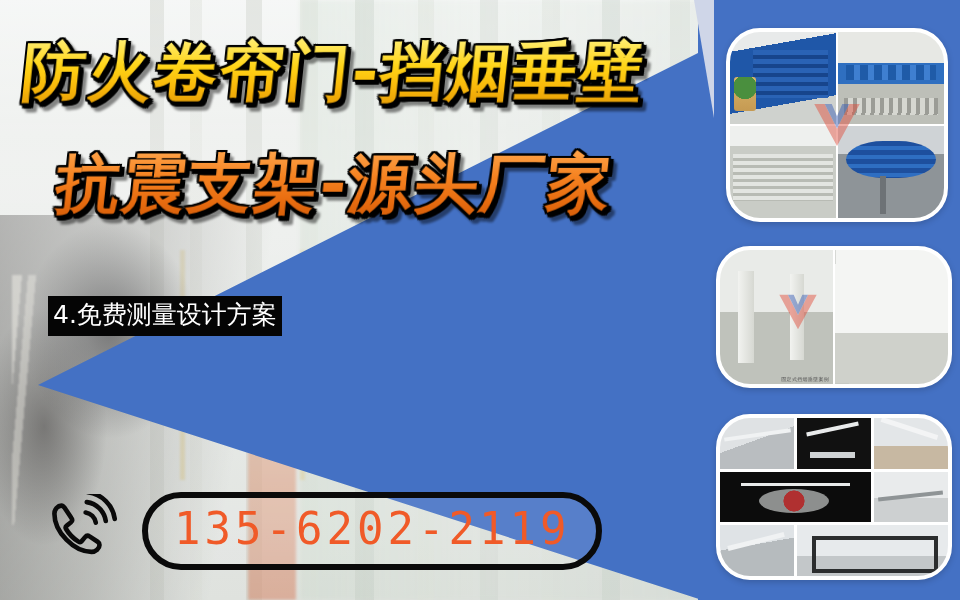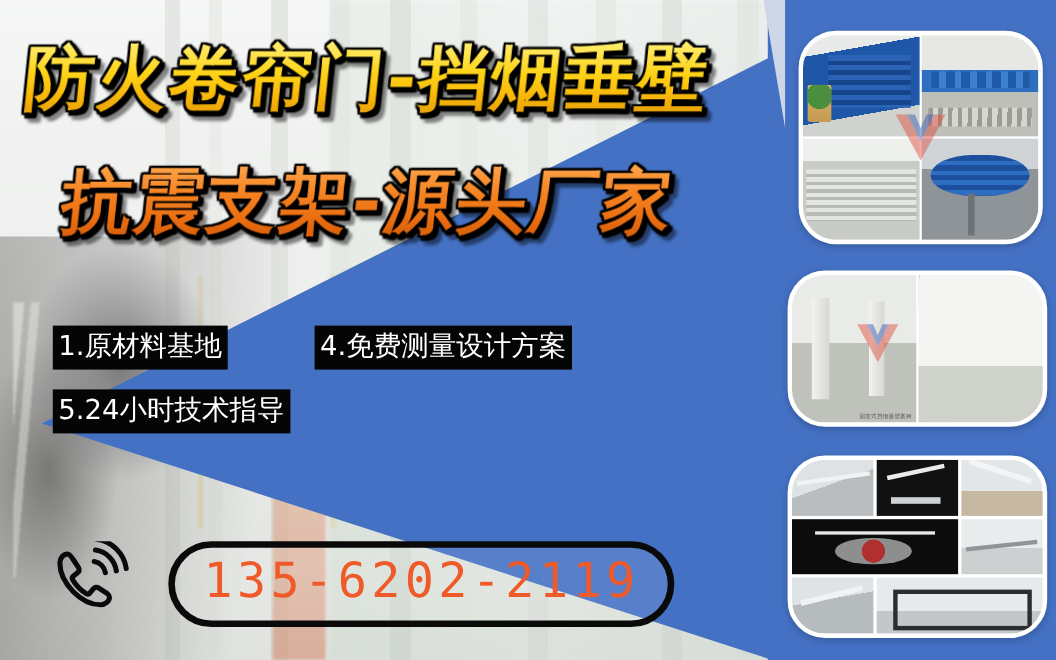--- a/index.html
+++ b/index.html
@@ -146,21 +146,21 @@
     padding:2px 5px 4px 5px;
     font-family:"DejaVu Sans","Liberation Sans",sans-serif;
     font-weight:400;
     white-space:nowrap;
     justify-self:start;
   }
 
   
   .phone-row {
     position:absolute; left:44px; top:492px;
-    display:flex; align-items:flex-start; gap:35px;
+    display:flex; align-items:center; gap:24px;
   }
   .phone-icon { width:74px; height:74px; display:block; }
   .phone-pill {
     border:6px solid #0a0a0a;
     border-radius:40px;
     padding:4px 26px 8px 26px;
     background:rgba(255,255,255,.10);
     display:flex; align-items:center;
   }
   .phone-number {
@@ -268,23 +268,21 @@
   <div class="blue-wedge"></div>
   <div class="blue-notch-top"></div>
 
   <div class="headline h1-stroke">防火卷帘门-挡烟垂壁</div>
   <div class="headline h1">防火卷帘门-挡烟垂壁</div>
 
   <div class="headline h2-stroke">抗震支架-源头厂家</div>
   <div class="headline h2">抗震支架-源头厂家</div>
 
   <div class="features">
-    <div><span class="feat">1.原材料基地</span></div>
     <div><span class="feat">4.免费测量设计方案</span></div>
-    <div><span class="feat">5.24小时技术指导</span></div>
   </div>
 
   <div class="phone-row">
     <svg class="phone-icon" viewBox="0 0 64 64">
       <path d="M15 10c-3 0-6 3.2-6 7 0 16 17 33 32 33 3.8 0 7-3 7-6 0-1.2-.6-2-1.6-2.7l-7-4.6c-1.3-.9-2.9-.6-3.9.6l-2.8 3.4c-.7.9-1.9 1.1-2.9.5-4.2-2.5-8.2-6.6-10.7-10.9-.6-1-.3-2.2.6-2.9l3.4-2.7c1.2-1 1.5-2.6.6-3.9l-4.6-7C17.1 10.6 16.2 10 15 10z" fill="none" stroke="#0a0a0a" stroke-width="4" stroke-linejoin="round"></path>
       <path d="M36 16c4.5.8 8 4.3 8.8 8.8" fill="none" stroke="#0a0a0a" stroke-width="4" stroke-linecap="round"></path>
       <path d="M37 7c8.5 1.2 15.2 7.8 16.4 16.3" fill="none" stroke="#0a0a0a" stroke-width="4" stroke-linecap="round"></path>
       <path d="M38 -1.5c12 1.6 21.6 11.1 23.2 23" fill="none" stroke="#0a0a0a" stroke-width="4" stroke-linecap="round"></path>
     </svg>
     <div class="phone-pill">

